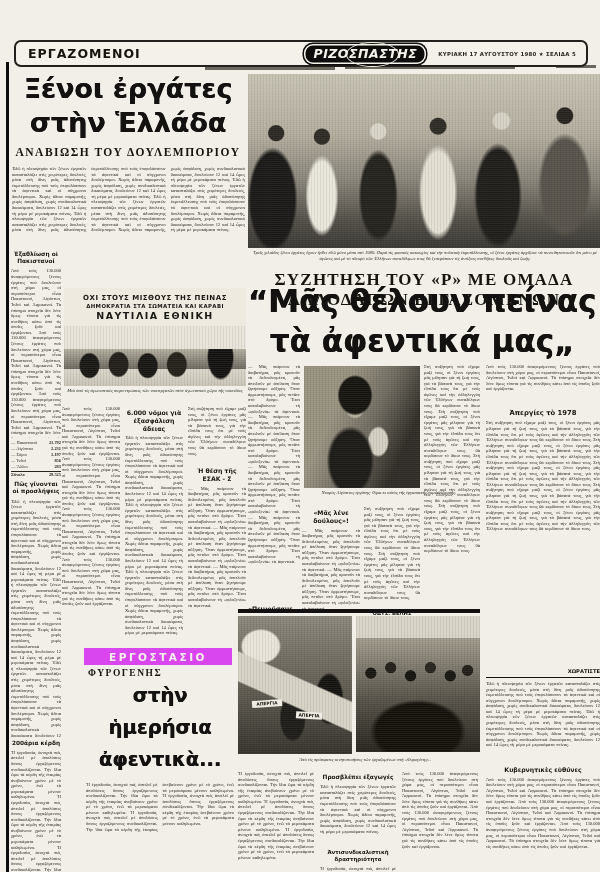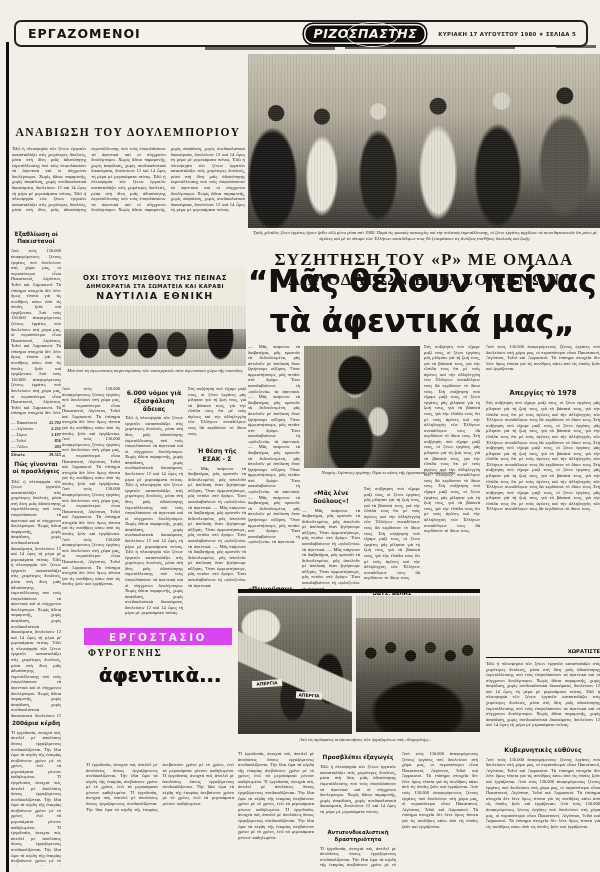--- a/index.html
+++ b/index.html
@@ -1,19 +1,19 @@
 <!DOCTYPE html>
 <html><head>
 <meta charset="utf-8">
 <style>
   html,body{margin:0;padding:0;background:#fff;}
   #page{position:relative;width:600px;height:872px;background:#f2efe8;overflow:hidden;
         font-family:"Liberation Serif",serif;color:#211e1a;}
   [data-name]{box-sizing:border-box;}
-  .abs{position:absolute;}
+  .abs{position:absolute;margin-top:20px;}
   
   .edge{left:6px;top:42px;width:3px;height:830px;background:#0c0c0c;}
   .dash{background:#6a675f;height:3px;}
   
   .hdrbox{left:14px;top:20px;width:574px;height:27px;border:2px solid #23211d;border-radius:7px;
           display:flex;align-items:center;background:#f4f1ea;}
   .section-lbl{margin-left:12px;font-family:"DejaVu Sans",sans-serif;font-weight:800;font-size:12.5px;letter-spacing:1px;color:#17150f;}
   .mast{margin-left:auto;position:relative;background:#0e0d0b;color:#f6f3ec;border-radius:9px;
         padding:2px 9px 3px;font-family:"DejaVu Sans",sans-serif;font-weight:800;font-style:italic;
         font-size:12.5px;letter-spacing:.5px;box-shadow:inset 0 0 0 1.5px #f6f3ec, 0 0 0 1.5px #0e0d0b;}
@@ -117,20 +117,24 @@
   <div class="abs dash" style="left:205px;top:47px;width:130px;" data-name="scan-dash"></div>
   <div class="abs dash" style="left:345px;top:46px;width:170px;" data-name="scan-dash"></div>
   <div class="abs dash" style="left:556px;top:45px;width:40px;" data-name="scan-dash"></div>
 
   <div class="abs hdrbox" data-name="page-header">
     <span class="section-lbl" data-name="section-label">ΕΡΓΑΖΟΜΕΝΟΙ</span>
     <span class="mast" data-name="masthead-logo">ΡΙΖΟΣΠΑΣΤΗΣ</span>
     <span class="dateline" data-name="dateline">ΚΥΡΙΑΚΗ 17 ΑΥΓΟΥΣΤΟΥ 1980 ★ ΣΕΛΙΔΑ 5</span>
   </div>
 
+  <div class="abs hl lead-h" data-name="lead-headline">
+    <div data-name="lead-headline-line1">Ξένοι ἐργάτες</div>
+    <div data-name="lead-headline-line2">στὴν Ἑλλάδα</div>
+  </div>
   <div class="abs lead-deck" data-name="lead-deck">ΑΝΑΒΙΩΣΗ ΤΟΥ ΔΟΥΛΕΜΠΟΡΙΟΥ</div>
   <div class="abs mt cols3" style="left:12px;top:146px;width:233px;height:80px;" data-name="lead-body-columns">Ἐδῶ ἡ πλειοψηφία τῶν ξένων ἐργατῶν κατασταλάζει στὶς χειρότερες δουλειές, μέσα στὴ δίνη μιᾶς ἀδυσώπητης ἐκμετάλλευσης ποὺ τοὺς ἐπιφυλάσσουν τὰ ἀφεντικὰ καὶ οἱ σύγχρονοι δουλέμποροι. Χωρὶς ἄδεια παραμονῆς, χωρὶς ἀσφάλιση, χωρὶς συνδικαλιστικὰ δικαιώματα, δουλεύουν 12 καὶ 14 ὧρες τὴ μέρα μὲ μεροκάματα πείνας. Ἐδῶ ἡ πλειοψηφία τῶν ξένων ἐργατῶν κατασταλάζει στὶς χειρότερες δουλειές, μέσα στὴ δίνη μιᾶς ἀδυσώπητης ἐκμετάλλευσης ποὺ τοὺς ἐπιφυλάσσουν τὰ ἀφεντικὰ καὶ οἱ σύγχρονοι δουλέμποροι. Χωρὶς ἄδεια παραμονῆς, χωρὶς ἀσφάλιση, χωρὶς συνδικαλιστικὰ δικαιώματα, δουλεύουν 12 καὶ 14 ὧρες τὴ μέρα μὲ μεροκάματα πείνας. Ἐδῶ ἡ πλειοψηφία τῶν ξένων ἐργατῶν κατασταλάζει στὶς χειρότερες δουλειές, μέσα στὴ δίνη μιᾶς ἀδυσώπητης ἐκμετάλλευσης ποὺ τοὺς ἐπιφυλάσσουν τὰ ἀφεντικὰ καὶ οἱ σύγχρονοι δουλέμποροι. Χωρὶς ἄδεια παραμονῆς, χωρὶς ἀσφάλιση, χωρὶς συνδικαλιστικὰ δικαιώματα, δουλεύουν 12 καὶ 14 ὧρες τὴ μέρα μὲ μεροκάματα πείνας. Ἐδῶ ἡ πλειοψηφία τῶν ξένων ἐργατῶν κατασταλάζει στὶς χειρότερες δουλειές, μέσα στὴ δίνη μιᾶς ἀδυσώπητης ἐκμετάλλευσης ποὺ τοὺς ἐπιφυλάσσουν τὰ ἀφεντικὰ καὶ οἱ σύγχρονοι δουλέμποροι. Χωρὶς ἄδεια παραμονῆς, χωρὶς ἀσφάλιση, χωρὶς συνδικαλιστικὰ δικαιώματα, δουλεύουν 12 καὶ 14 ὧρες τὴ μέρα μὲ μεροκάματα πείνας.</div>
 
   <div class="abs" style="left:11px;top:228px;width:50px;height:638px;overflow:hidden;" data-name="left-rail">
     <div class="sh" style="font-size:5.8px;" data-name="rail-subhead-pakistani">Ἐξαθλίωση οἱ Πακιστανοί</div>
     <div class="mt" style="height:170px;" data-name="rail-text-1">Ἀπὸ τοὺς 130.000 ἀναφερόμενους ξένους ἐργάτες ποὺ δουλεύουν στὴ χώρα μας, οἱ περισσότεροι εἶναι Πακιστανοί, Αἰγύπτιοι, Ἰνδοὶ καὶ Ἀφρικανοί. Τὰ ἐπίσημα στοιχεῖα δὲν λένε ὅμως τίποτα γιὰ τὶς συνθῆκες κάτω ἀπὸ τὶς ὁποῖες ζοῦν καὶ ἐργάζονται. Ἀπὸ τοὺς 130.000 ἀναφερόμενους ξένους ἐργάτες ποὺ δουλεύουν στὴ χώρα μας, οἱ περισσότεροι εἶναι Πακιστανοί, Αἰγύπτιοι, Ἰνδοὶ καὶ Ἀφρικανοί. Τὰ ἐπίσημα στοιχεῖα δὲν λένε ὅμως τίποτα γιὰ τὶς συνθῆκες κάτω ἀπὸ τὶς ὁποῖες ζοῦν καὶ ἐργάζονται. Ἀπὸ τοὺς 130.000 ἀναφερόμενους ξένους ἐργάτες ποὺ δουλεύουν στὴ χώρα μας, οἱ περισσότεροι εἶναι Πακιστανοί, Αἰγύπτιοι, Ἰνδοὶ καὶ Ἀφρικανοί. Τὰ ἐπίσημα στοιχεῖα δὲν λένε ὅμως τίποτα γιὰ τὶς συνθῆκες κάτω ἀπὸ τὶς ὁποῖες ζοῦν καὶ ἐργάζονται.</div>
     <div data-name="foreign-workers-stats-table" style="margin:2px 0;">
         <div class="trow" data-name="stats-table-row">
           <span class="tlabel">— Πακιστανοί</span>
           <span class="tval">21.792</span>
@@ -216,20 +220,21 @@
   <div class="abs rule" style="left:486px;top:657px;width:114px;height:1px;" data-name="column-divider-rule"></div>
   <div class="abs" style="left:486px;top:661px;width:114px;height:205px;overflow:hidden;" data-name="right-column-bottom">
     <div class="mt" style="height:82px;" data-name="right-col-bottom-text-a">Ἐδῶ ἡ πλειοψηφία τῶν ξένων ἐργατῶν κατασταλάζει στὶς χειρότερες δουλειές, μέσα στὴ δίνη μιᾶς ἀδυσώπητης ἐκμετάλλευσης ποὺ τοὺς ἐπιφυλάσσουν τὰ ἀφεντικὰ καὶ οἱ σύγχρονοι δουλέμποροι. Χωρὶς ἄδεια παραμονῆς, χωρὶς ἀσφάλιση, χωρὶς συνδικαλιστικὰ δικαιώματα, δουλεύουν 12 καὶ 14 ὧρες τὴ μέρα μὲ μεροκάματα πείνας. Ἐδῶ ἡ πλειοψηφία τῶν ξένων ἐργατῶν κατασταλάζει στὶς χειρότερες δουλειές, μέσα στὴ δίνη μιᾶς ἀδυσώπητης ἐκμετάλλευσης ποὺ τοὺς ἐπιφυλάσσουν τὰ ἀφεντικὰ καὶ οἱ σύγχρονοι δουλέμποροι. Χωρὶς ἄδεια παραμονῆς, χωρὶς ἀσφάλιση, χωρὶς συνδικαλιστικὰ δικαιώματα, δουλεύουν 12 καὶ 14 ὧρες τὴ μέρα μὲ μεροκάματα πείνας.</div>
     <div class="sh" data-name="subhead-government-blame">Κυβερνητικὲς εὐθύνες</div>
     <div class="mt" style="height:104px;" data-name="right-col-bottom-text-b">Ἀπὸ τοὺς 130.000 ἀναφερόμενους ξένους ἐργάτες ποὺ δουλεύουν στὴ χώρα μας, οἱ περισσότεροι εἶναι Πακιστανοί, Αἰγύπτιοι, Ἰνδοὶ καὶ Ἀφρικανοί. Τὰ ἐπίσημα στοιχεῖα δὲν λένε ὅμως τίποτα γιὰ τὶς συνθῆκες κάτω ἀπὸ τὶς ὁποῖες ζοῦν καὶ ἐργάζονται. Ἀπὸ τοὺς 130.000 ἀναφερόμενους ξένους ἐργάτες ποὺ δουλεύουν στὴ χώρα μας, οἱ περισσότεροι εἶναι Πακιστανοί, Αἰγύπτιοι, Ἰνδοὶ καὶ Ἀφρικανοί. Τὰ ἐπίσημα στοιχεῖα δὲν λένε ὅμως τίποτα γιὰ τὶς συνθῆκες κάτω ἀπὸ τὶς ὁποῖες ζοῦν καὶ ἐργάζονται. Ἀπὸ τοὺς 130.000 ἀναφερόμενους ξένους ἐργάτες ποὺ δουλεύουν στὴ χώρα μας, οἱ περισσότεροι εἶναι Πακιστανοί, Αἰγύπτιοι, Ἰνδοὶ καὶ Ἀφρικανοί. Τὰ ἐπίσημα στοιχεῖα δὲν λένε ὅμως τίποτα γιὰ τὶς συνθῆκες κάτω ἀπὸ τὶς ὁποῖες ζοῦν καὶ ἐργάζονται.</div>
   </div>
 
   <div class="abs blackbar" data-name="factory-section-banner">ΕΡΓΟΣΤΑΣΙΟ</div>
   <div class="abs factory" data-name="factory-name">ΦΥΡΟΓΕΝΗΣ</div>
   <div class="abs hl fyro-h" data-name="fyrogenis-headline">
+    <div data-name="fyrogenis-headline-line2">στὴν ἡμερήσια</div>
     <div data-name="fyrogenis-headline-line3">ἀφεντικὰ...</div>
   </div>
   <div class="abs mt cols2" style="left:86px;top:762px;width:148px;height:104px;" data-name="fyrogenis-body-columns">Ἡ ἐργοδοσία, ἀνοιχτὰ πιά, ἀπειλεῖ μὲ ἀπολύσεις ὅσους ἐργαζόμενους συνδικαλίζονται. Τὴν ἴδια ὥρα τὰ κέρδη τῆς ἑταιρίας ἀνεβαίνουν χρόνο μὲ τὸ χρόνο, ἐνῶ τὰ μεροκάματα μένουν καθηλωμένα. Ἡ ἐργοδοσία, ἀνοιχτὰ πιά, ἀπειλεῖ μὲ ἀπολύσεις ὅσους ἐργαζόμενους συνδικαλίζονται. Τὴν ἴδια ὥρα τὰ κέρδη τῆς ἑταιρίας ἀνεβαίνουν χρόνο μὲ τὸ χρόνο, ἐνῶ τὰ μεροκάματα μένουν καθηλωμένα. Ἡ ἐργοδοσία, ἀνοιχτὰ πιά, ἀπειλεῖ μὲ ἀπολύσεις ὅσους ἐργαζόμενους συνδικαλίζονται. Τὴν ἴδια ὥρα τὰ κέρδη τῆς ἑταιρίας ἀνεβαίνουν χρόνο μὲ τὸ χρόνο, ἐνῶ τὰ μεροκάματα μένουν καθηλωμένα.</div>
 
   <div class="abs rule" style="left:238px;top:589px;width:242px;height:4px;" data-name="photo-top-rule"></div>
   <div class="abs ph ph-gate" style="left:238px;top:596px;width:114px;height:138px;" data-name="factory-gate-strike-photo">
     <div class="sign" style="left:14px;top:84px;width:30px;transform:rotate(-4deg);" data-name="strike-sign">ΑΠΕΡΓΙΑ</div>
     <div class="sign" style="left:58px;top:96px;width:26px;transform:rotate(3deg);" data-name="strike-sign">ΑΠΕΡΓΙΑ</div>
   </div>
   <div class="abs ph ph-crowd" style="left:356px;top:596px;width:124px;height:136px;" data-name="workers-rally-crowd-photo"></div>

